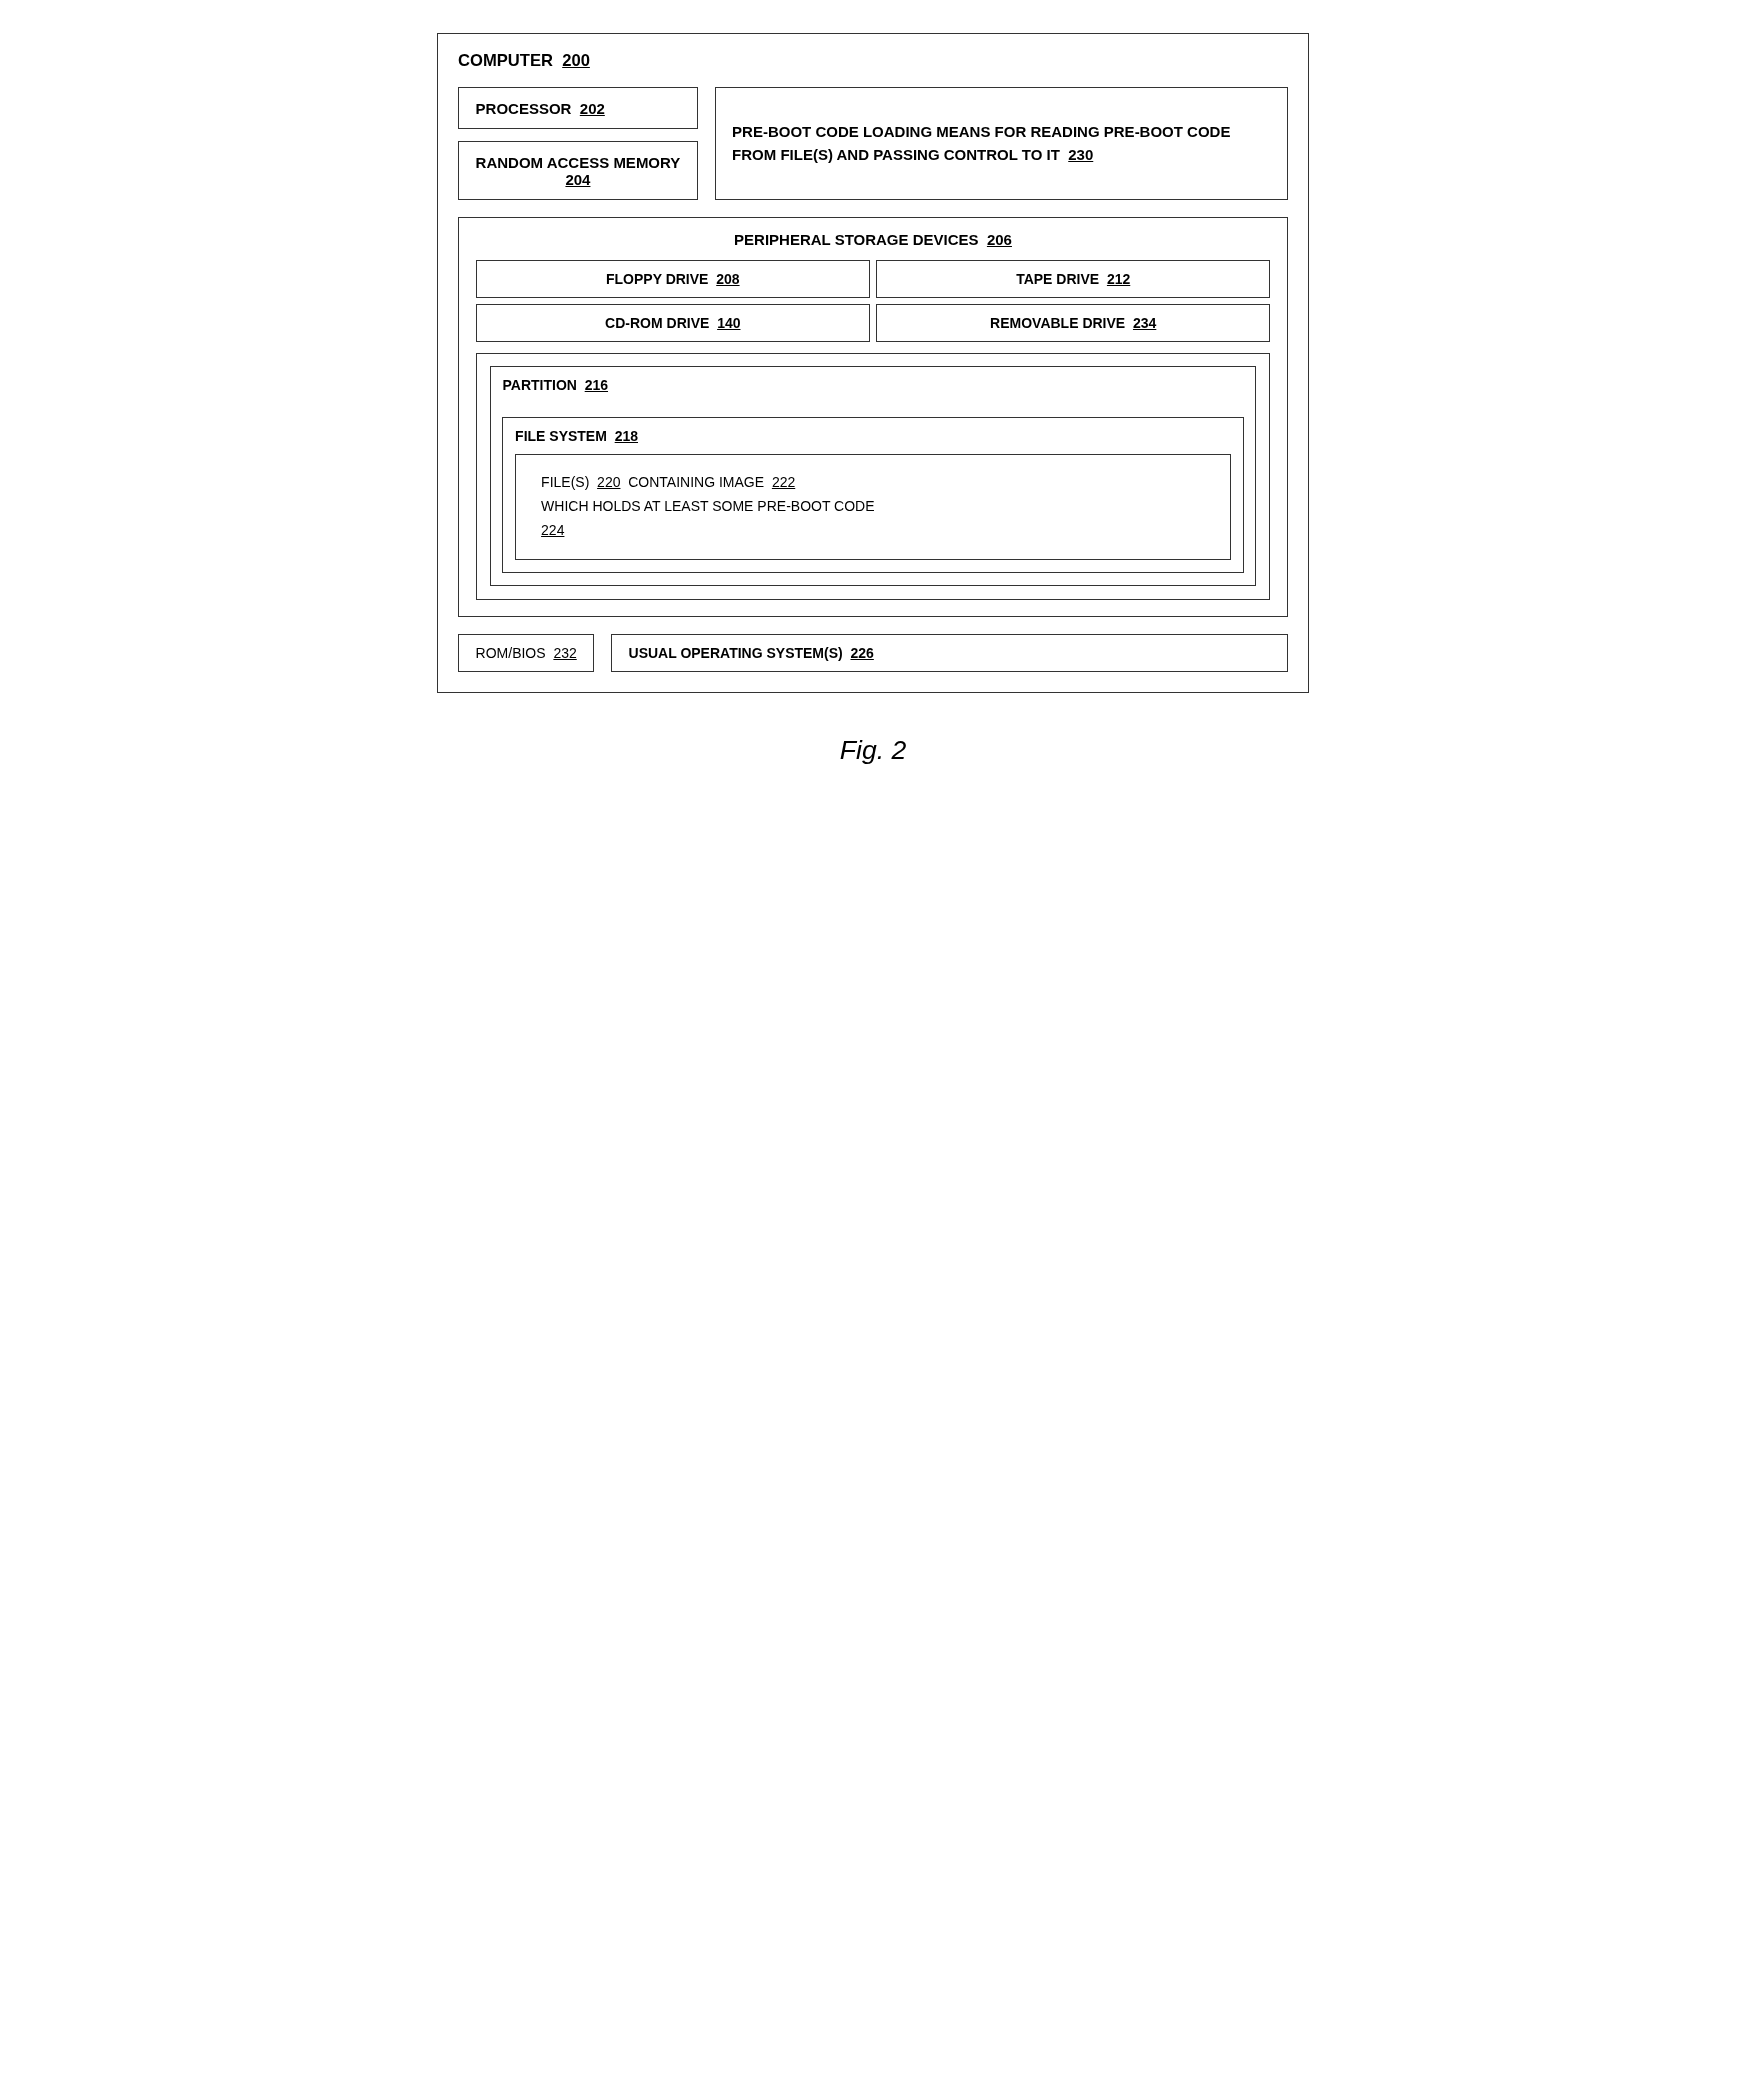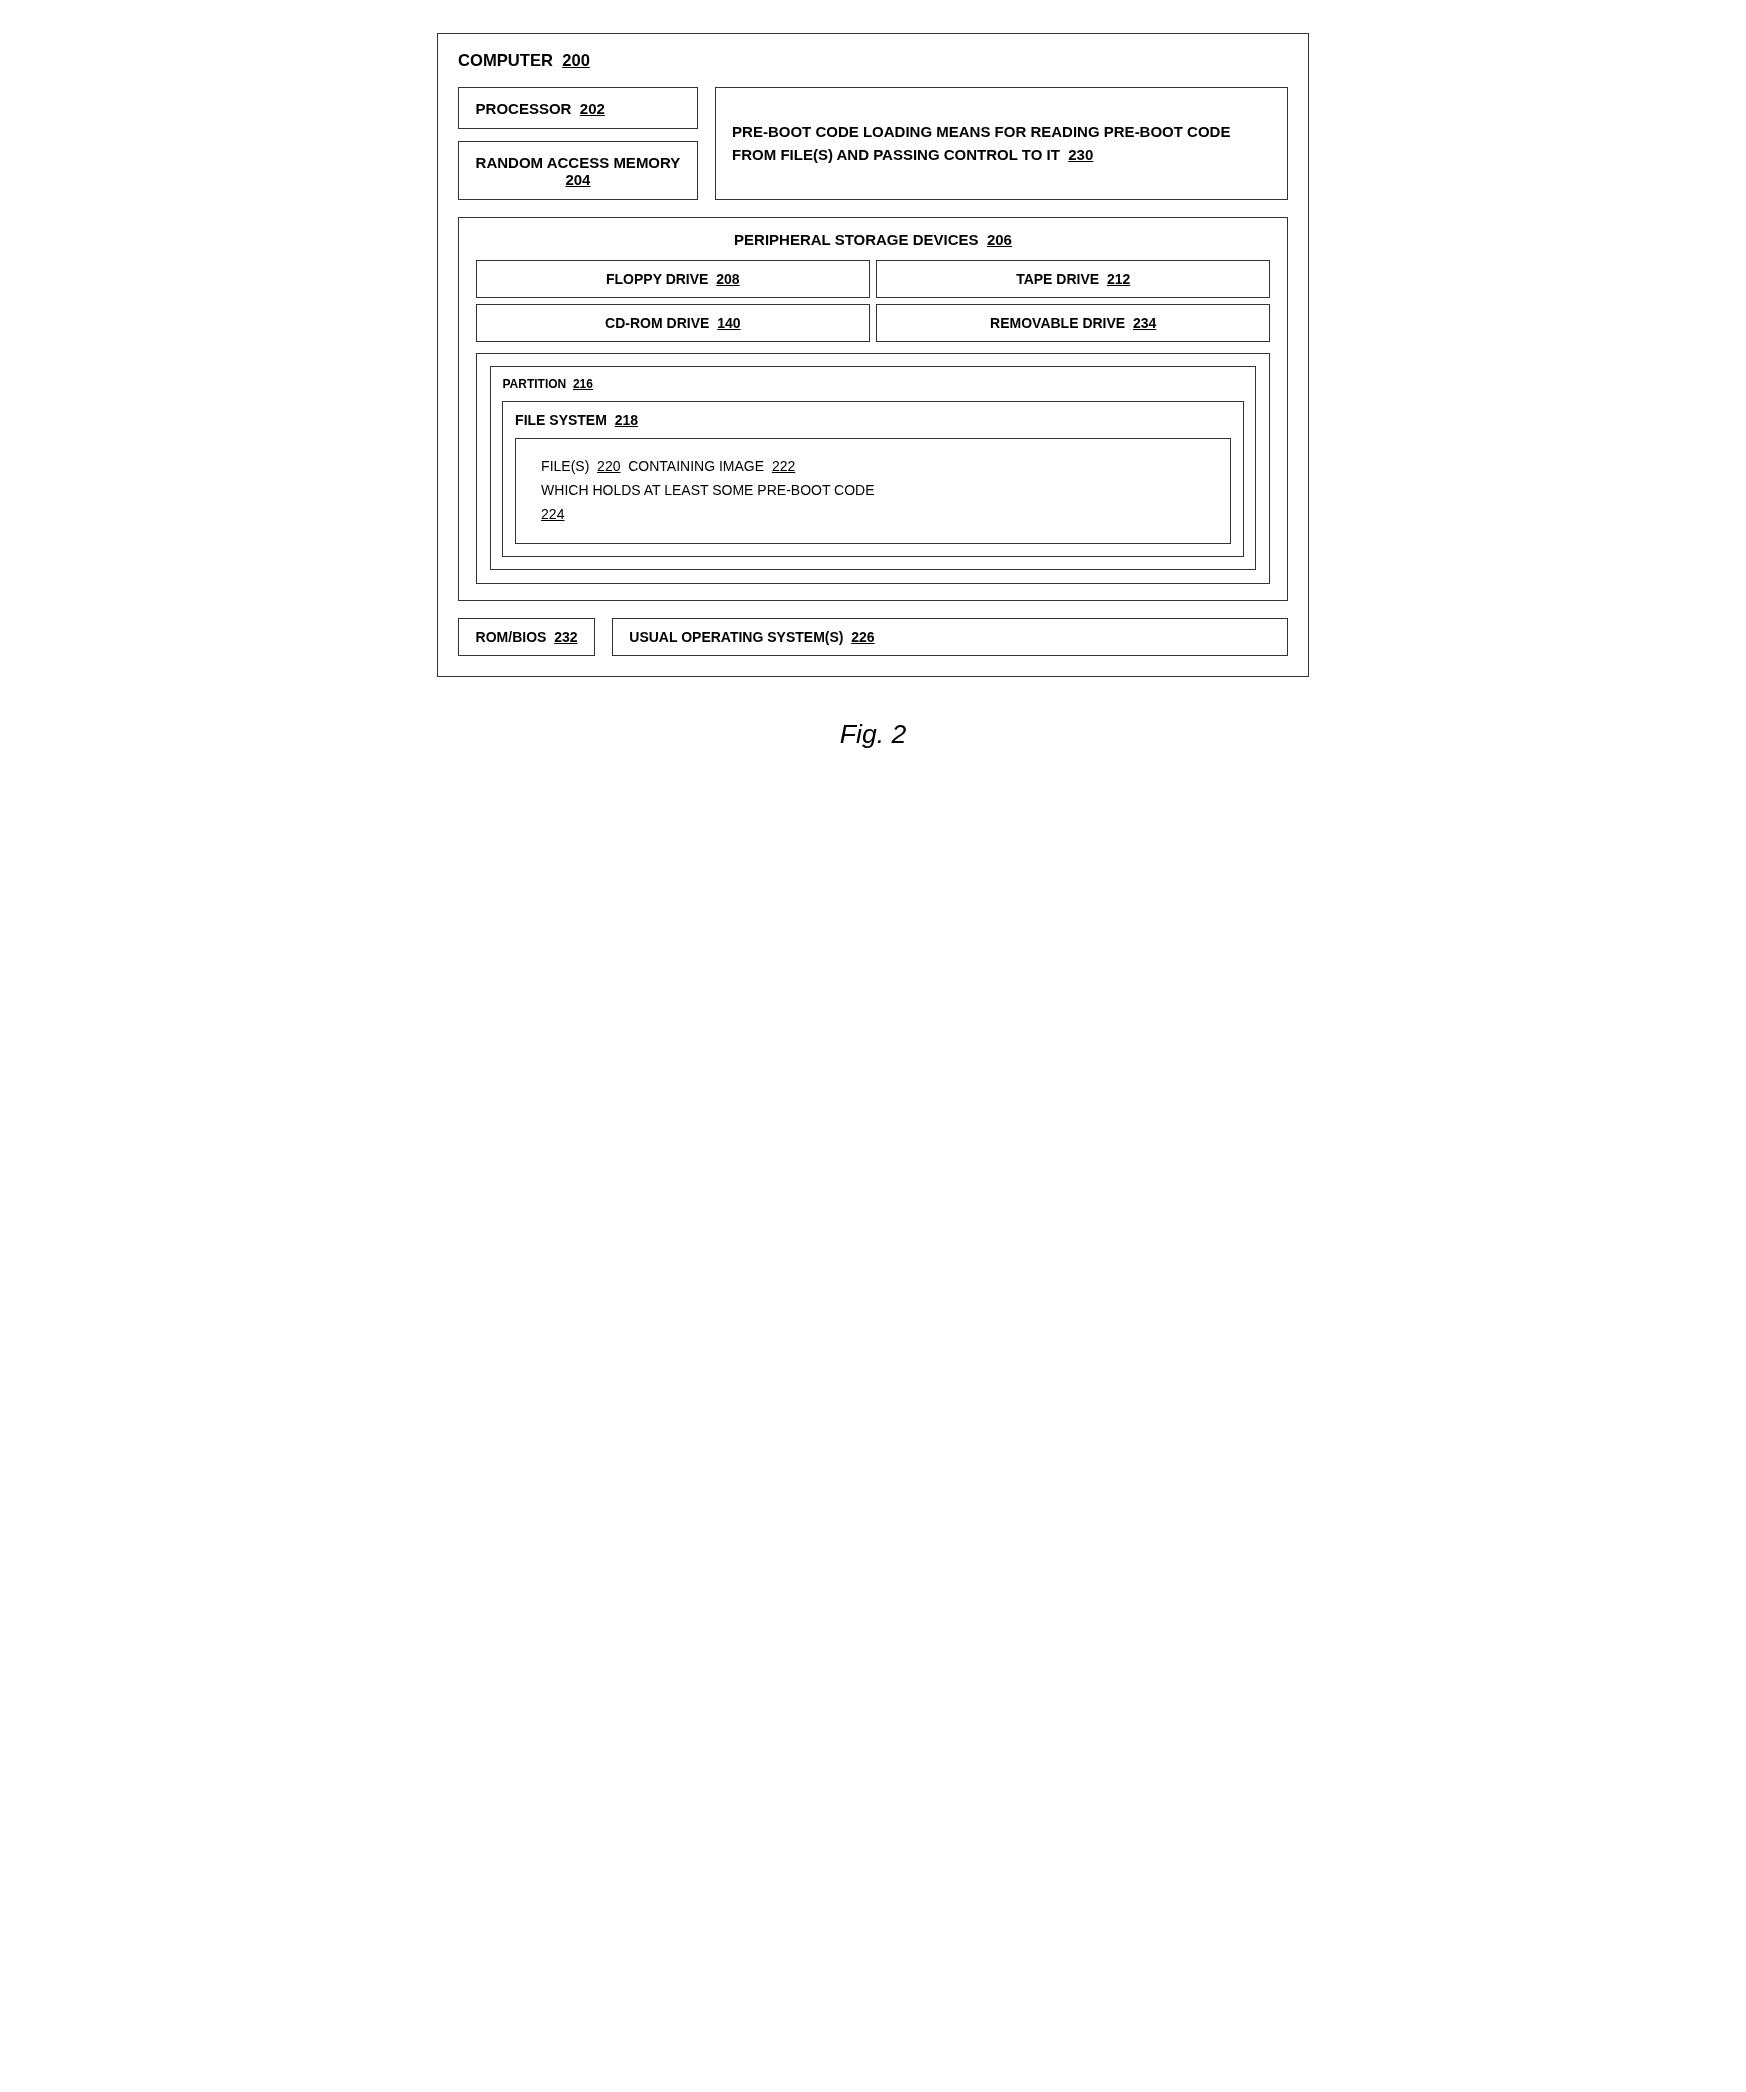--- a/index.html
+++ b/index.html
@@ -126,23 +126,23 @@
       font-weight: bold;
     }
 
     
     .partition-box {
       border: 1.7px solid #333;
       padding: 10px 11.6px 11.6px 11.6px;
     }
 
     .partition-title {
-      font-size: 12px;
-      font-weight: bold;
-      margin-bottom: 10px;
+      font-size: 14px;
+      font-weight: bold;
+      margin-bottom: 24px;
     }
 
     
     .filesystem-box {
       border: 1.7px solid #333;
       padding: 10px 11.6px 11.6px 11.6px;
     }
 
     .filesystem-title {
       font-size: 14px;
@@ -163,21 +163,21 @@
     .bottom-row {
       display: flex;
       gap: 16.6px;
       margin-top: 13.3px;
     }
 
     .rombios-box {
       border: 1.7px solid #333;
       padding: 10px 16.6px;
       font-size: 14px;
-      font-weight: bold;
+      font-weight: normal;
       white-space: nowrap;
     }
 
     .usual-os-box {
       border: 1.7px solid #333;
       padding: 10px 16.6px;
       font-size: 14px;
       font-weight: bold;
       flex: 1;
     }

